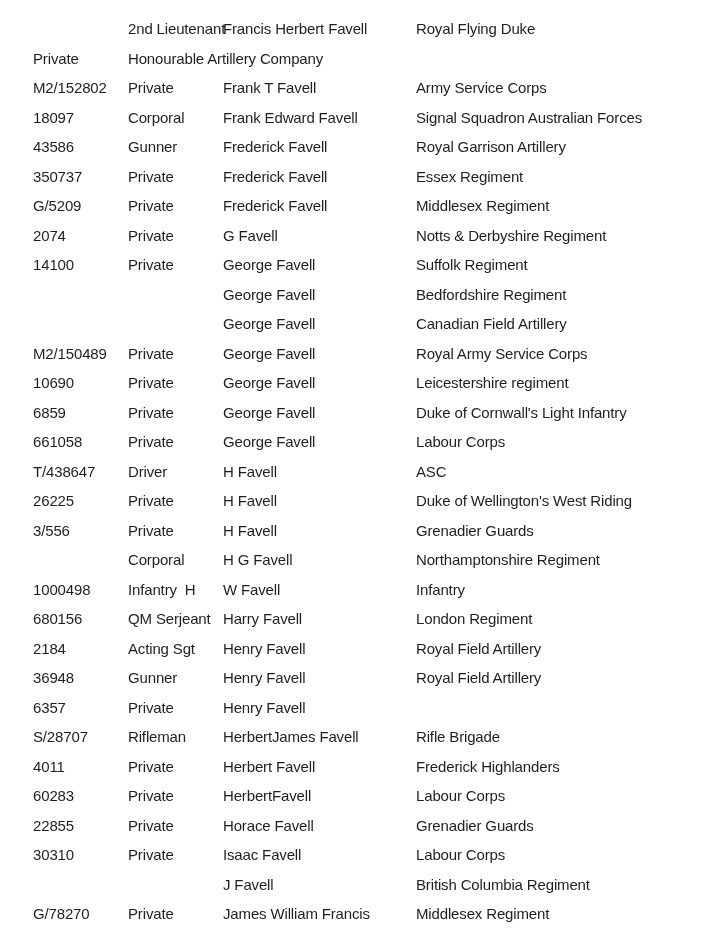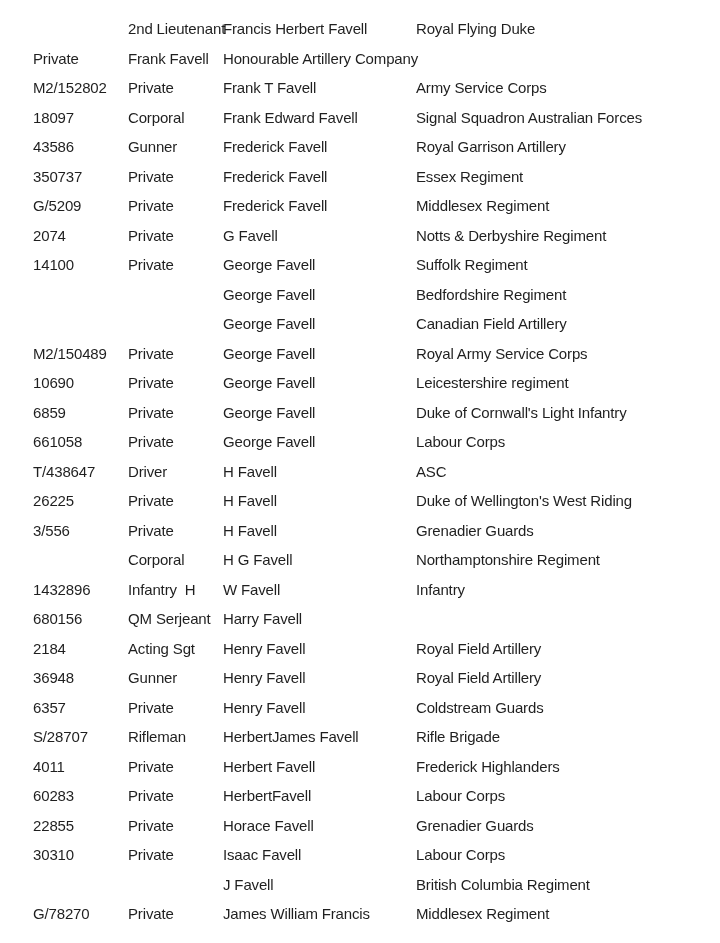--- a/index.html
+++ b/index.html
@@ -44,21 +44,20 @@
 
       <div class="record-row">
         <span class="cell"></span>
         <span class="cell">2nd Lieutenant</span>
         <span class="cell">Francis Herbert Favell</span>
         <span class="cell">Royal Flying Duke</span>
       </div>
 
       <div class="record-row">
         <span class="cell">Private</span>
-        <span class="cell">Frank Favell</span>
         <span class="cell">Honourable Artillery Company</span>
       </div>
 
       <div class="record-row">
         <span class="cell">M2/152802</span>
         <span class="cell">Private</span>
         <span class="cell">Frank T Favell</span>
         <span class="cell">Army Service Corps</span>
       </div>
 
@@ -168,51 +167,51 @@
       </div>
 
       <div class="record-row">
         <span class="cell"></span>
         <span class="cell">Corporal</span>
         <span class="cell">H G Favell</span>
         <span class="cell">Northamptonshire Regiment</span>
       </div>
 
       <div class="record-row">
-        <span class="cell">1432896</span>
+        <span class="cell">1000498</span>
         <span class="cell">Infantry  H</span>
         <span class="cell">W Favell</span>
         <span class="cell">Infantry</span>
       </div>
 
       <div class="record-row">
         <span class="cell">680156</span>
         <span class="cell">QM Serjeant</span>
         <span class="cell">Harry Favell</span>
+        <span class="cell">London Regiment</span>
       </div>
 
       <div class="record-row">
         <span class="cell">2184</span>
         <span class="cell">Acting Sgt</span>
         <span class="cell">Henry Favell</span>
         <span class="cell">Royal Field Artillery</span>
       </div>
 
       <div class="record-row">
         <span class="cell">36948</span>
         <span class="cell">Gunner</span>
         <span class="cell">Henry Favell</span>
         <span class="cell">Royal Field Artillery</span>
       </div>
 
       <div class="record-row">
         <span class="cell">6357</span>
         <span class="cell">Private</span>
         <span class="cell">Henry Favell</span>
-        <span class="cell">Coldstream Guards</span>
       </div>
 
       <div class="record-row">
         <span class="cell">S/28707</span>
         <span class="cell">Rifleman</span>
         <span class="cell">HerbertJames Favell</span>
         <span class="cell">Rifle Brigade</span>
       </div>
 
       <div class="record-row">

